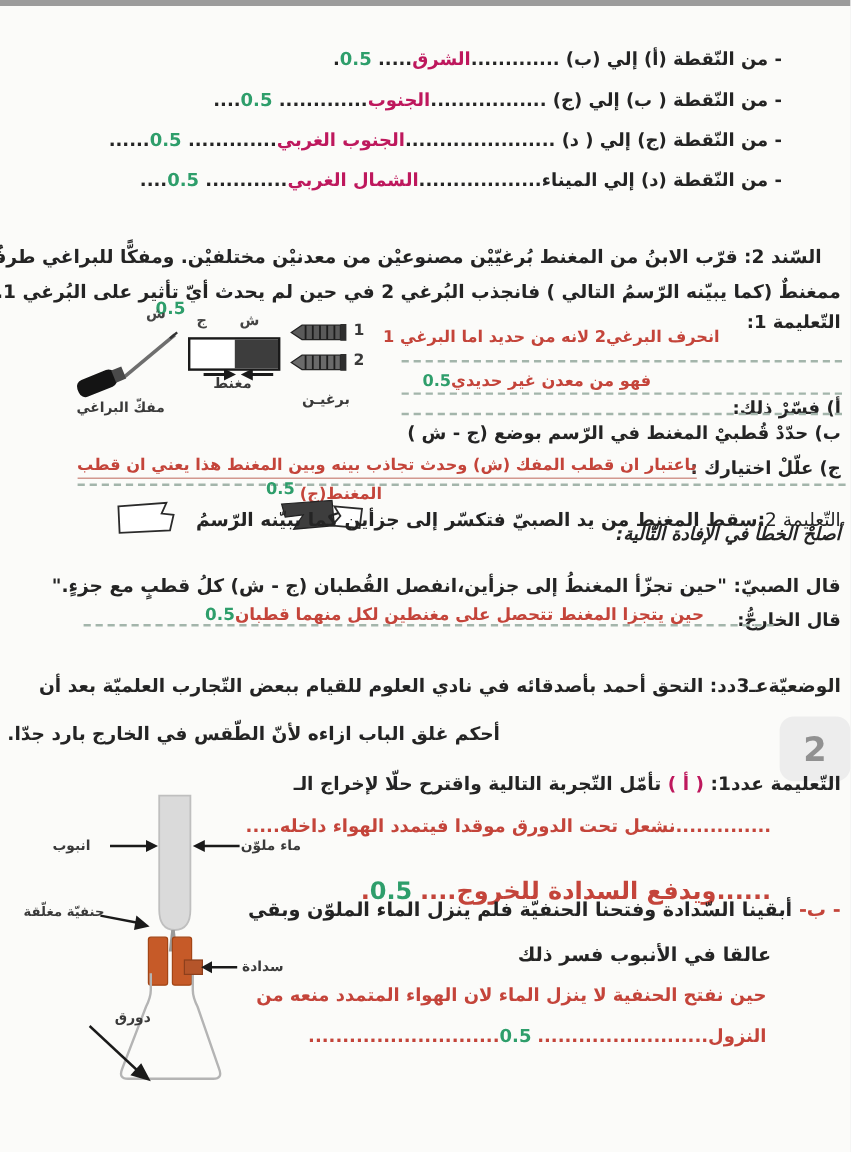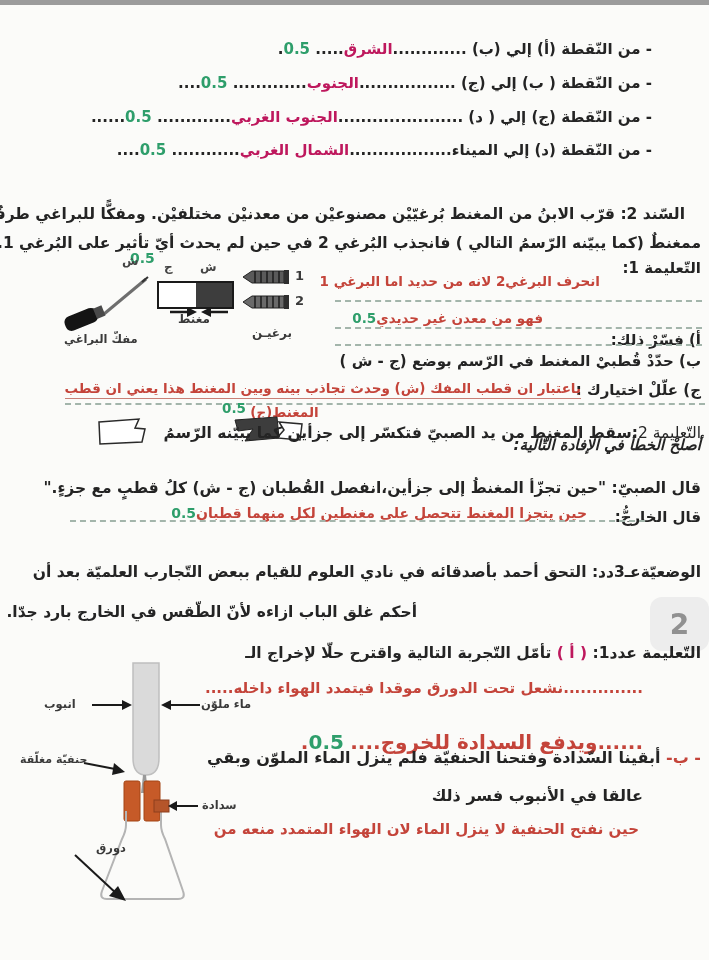--- a/index.html
+++ b/index.html
@@ -146,20 +146,23 @@
   <div class="abs red-hand" style="top:679px;right:66px;font-size:15px;text-align:right;">..............نشعل تحت الدورق موقدا فيتمدد الهواء داخله.....</div>
   <div class="abs" style="top:730px;right:66px;font-size:20px;">
     <span class="red-hand">......ويدفع السدادة للخروج....</span> <span class="green">0.5</span><span class="red-hand">.</span>
   </div>
 
   <div class="abs" style="top:786px;right:66px;font-weight:bold;font-size:16px;">عالقا في الأنبوب فسر ذلك</div>
   <div class="abs" style="top:748px;right:8px;font-weight:bold;font-size:16px;">
     <span class="red-hand" style="font-weight:bold">- ب-</span><span> أبقينا السّدادة وفتحنا الحنفيّة فلم ينزل الماء الملوّن وبقي</span>
   </div>
   <div class="abs red-hand" style="top:820px;right:70px;font-size:15px;">حين نفتح الحنفية لا ينزل الماء لان الهواء المتمدد منعه من</div>
+  <div class="abs" style="top:854px;right:70px;font-size:15px;">
+    <span class="red-hand">النزول.........................</span> <span class="green">0.5</span><span class="red-hand">............................</span>
+  </div>
 
   <div class="diagram" style="left:20px;top:653px;width:230px;height:280px;">
     <svg width="230" height="280" viewBox="0 0 230 280">
 
       <path d="M113,10 L113,105 Q113,122 126,122 Q139,122 139,105 L139,10 Z" fill="#dadada" stroke="#bfbfbf" stroke-width="1.5"></path>
       <path d="M123,122 L121,140 L128,140 L126,122 Z" fill="#9a9a9a"></path>
 
       <line x1="72" y1="52" x2="103" y2="52" stroke="#1a1a1a" stroke-width="2"></line>
       <polygon points="102,47 112,52 102,57" fill="#1a1a1a"></polygon>
 

